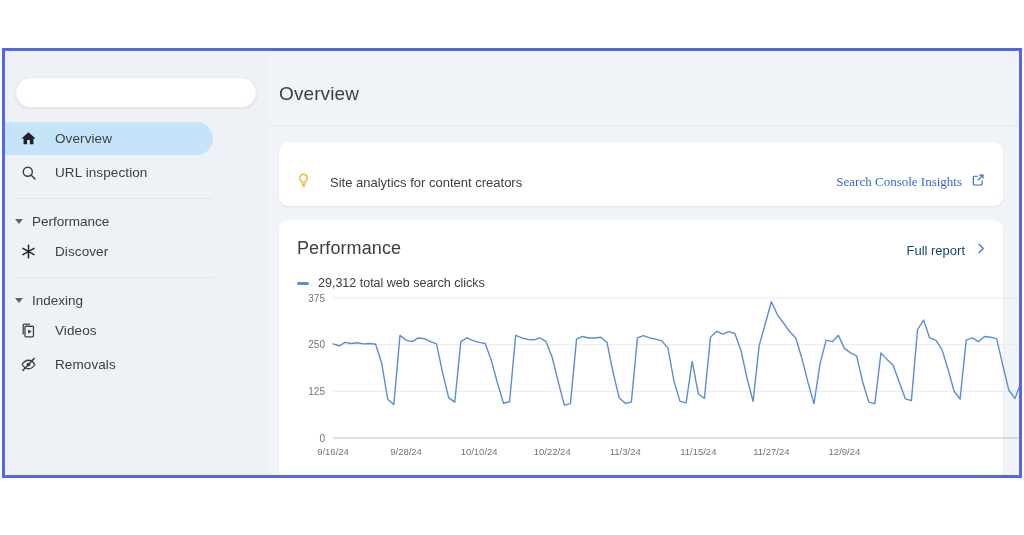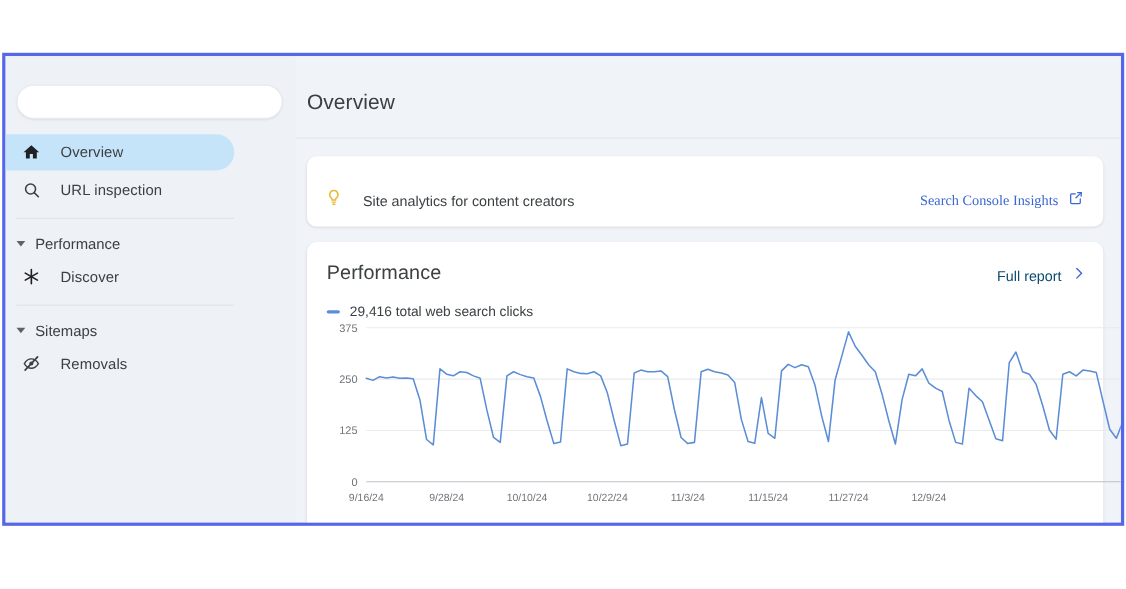--- a/index.html
+++ b/index.html
@@ -217,24 +217,34 @@
           <line x1="4.2" y1="16.5" x2="19.8" y2="7.5"></line>
         </svg>
       </span>
       <span class="label">Discover</span>
     </div>
 
     <div class="divider"></div>
 
     <div class="group-header">
       <span class="caret"></span>
-      <span>Sitemaps</span>
-    </div>
-
-
+      <span>Indexing</span>
+    </div>
+
+
+    <div class="nav-item">
+      <span class="nav-icon">
+        <svg width="17" height="17" viewBox="0 0 24 24" fill="none" stroke="#3c4043" stroke-width="1.8">
+          <rect x="7" y="6" width="12" height="15" rx="1.5"></rect>
+          <path d="M4.5 17.5V4.5A1.5 1.5 0 0 1 6 3h8"></path>
+          <path d="M11.5 10.5v6l5-3z" fill="#3c4043" stroke="none"></path>
+        </svg>
+      </span>
+      <span class="label">Videos</span>
+    </div>
 
 
     <div class="nav-item">
       <span class="nav-icon">
         <svg width="17" height="17" viewBox="0 0 24 24" fill="none" stroke="#3c4043" stroke-width="1.8">
           <path d="M3 12s3.6-6 9-6 9 6 9 6-3.6 6-9 6-9-6-9-6z"></path>
           <circle cx="12" cy="12" r="2.6" fill="#3c4043" stroke="none"></circle>
           <line x1="4" y1="20.5" x2="20" y2="3.5" stroke-width="2.2" stroke-linecap="round"></line>
         </svg>
       </span>
@@ -277,21 +287,21 @@
           <span>
             <svg width="13" height="13" viewBox="0 0 24 24" fill="none" stroke="#3a67d4" stroke-width="2.3" stroke-linecap="round" stroke-linejoin="round">
               <polyline points="9,4 17,12 9,20"></polyline>
             </svg>
           </span>
         </div>
       </div>
 
       <div id="legend">
         <span class="legend-dash"></span>
-        <span>29,416 total web search clicks</span>
+        <span>29,312 total web search clicks</span>
       </div>
 
       <div id="chart-wrap">
         <svg id="chart-svg" width="730" height="172" viewBox="0 0 730 172">
             <line x1="36" y1="6" x2="724" y2="6" stroke="#e8eaed" stroke-width="1"></line>
             <text x="28" y="9.5" class="ytick">375</text>
             <line x1="36" y1="52.66666666666667" x2="724" y2="52.66666666666667" stroke="#e8eaed" stroke-width="1"></line>
             <text x="28" y="56.16666666666667" class="ytick">250</text>
             <line x1="36" y1="99.33333333333334" x2="724" y2="99.33333333333334" stroke="#e8eaed" stroke-width="1"></line>
             <text x="28" y="102.83333333333334" class="ytick">125</text>

